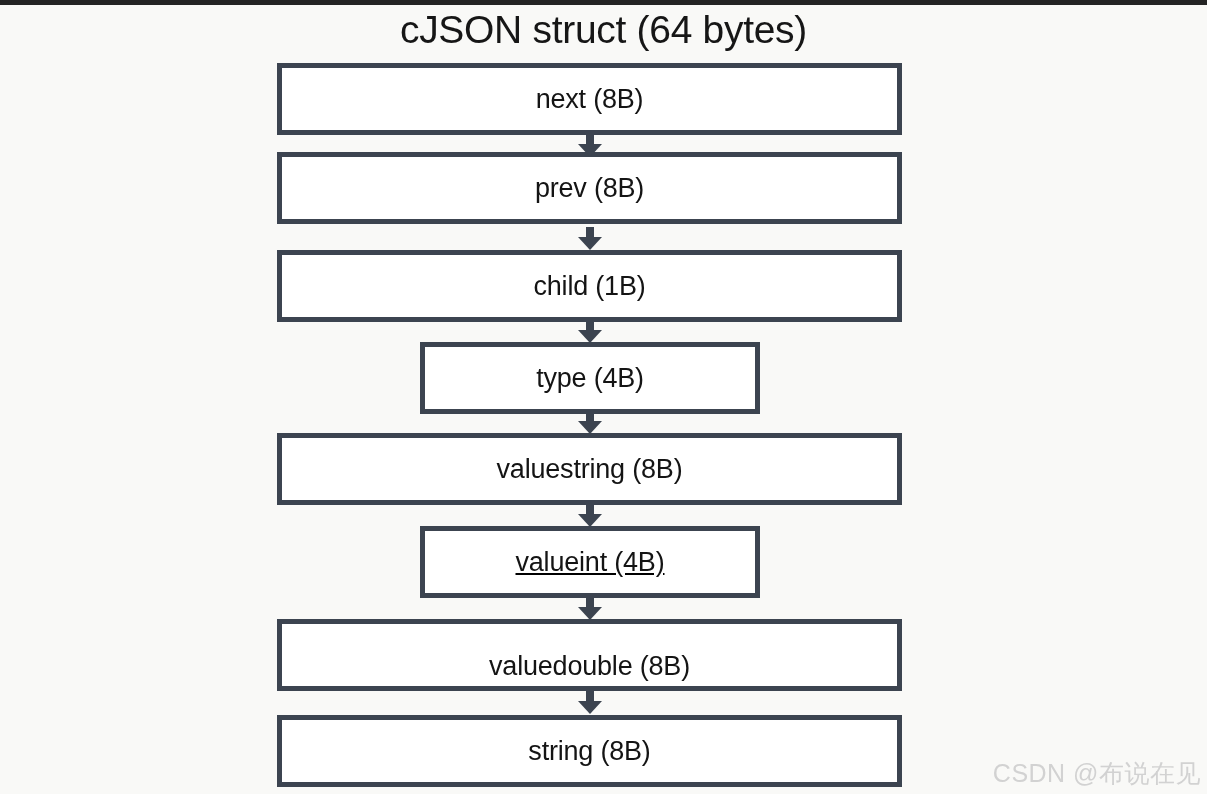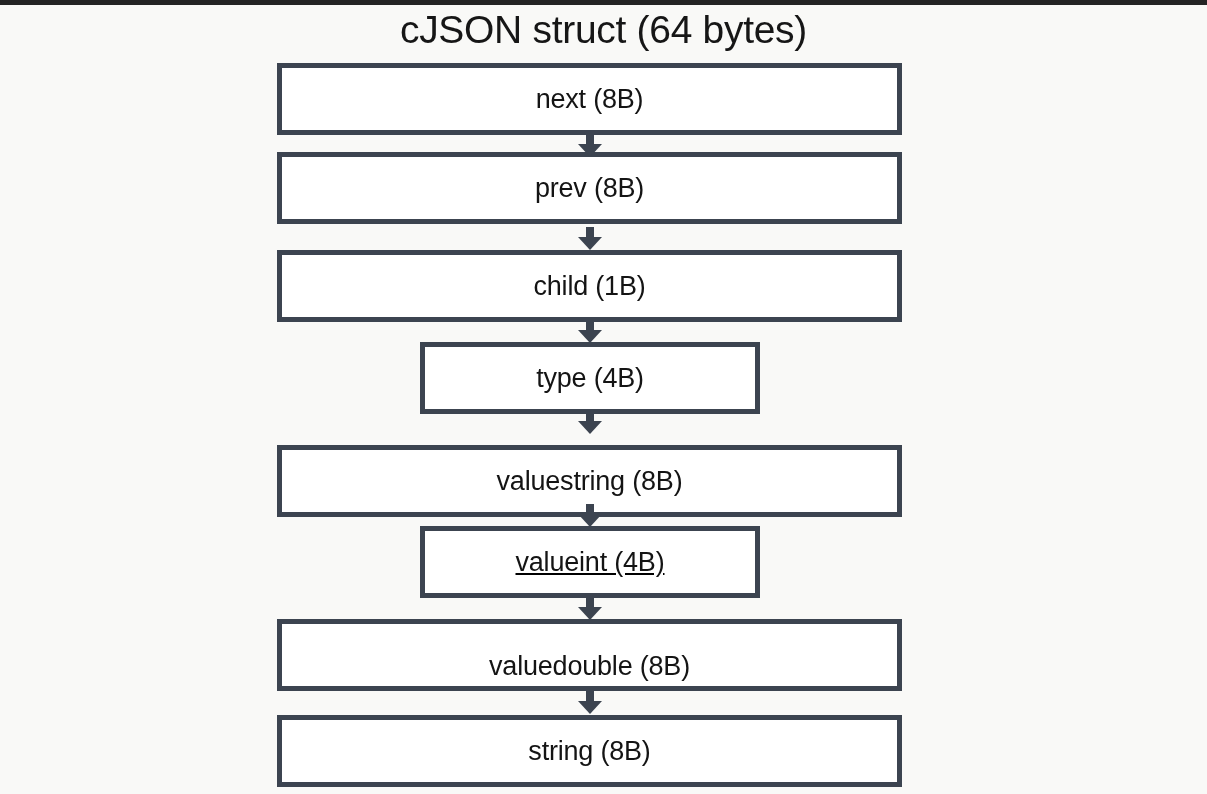--- a/index.html
+++ b/index.html
@@ -117,21 +117,21 @@
       </div>
       <div class="field-box wide" style="top: 152px;">
         <span class="field-label">prev (8B)</span>
       </div>
       <div class="field-box wide" style="top: 250px;">
         <span class="field-label">child (1B)</span>
       </div>
       <div class="field-box narrow" style="top: 342px;">
         <span class="field-label">type (4B)</span>
       </div>
-      <div class="field-box wide" style="top: 445px;">
+      <div class="field-box wide" style="top: 433px;">
         <span class="field-label">valuestring (8B)</span>
       </div>
       <div class="field-box narrow" style="top: 526px; text-decoration: underline;">
         <span class="field-label">valueint (4B)</span>
       </div>
       <div class="field-box wide" style="top: 619px; align-items: flex-end;">
         <span class="field-label">valuedouble (8B)</span>
       </div>
       <div class="field-box wide" style="top: 715px; align-items: center;">
         <span class="field-label">string (8B)</span>
@@ -161,13 +161,14 @@
       <div class="connector" style="top: 597px;">
         <div class="shaft"></div>
         <div class="head"></div>
       </div>
       <div class="connector" style="top: 691px;">
         <div class="shaft"></div>
         <div class="head"></div>
       </div>
     </div>
 
+  <div class="watermark">CSDN @布说在见</div>
 </div>
 
 </body></html>

